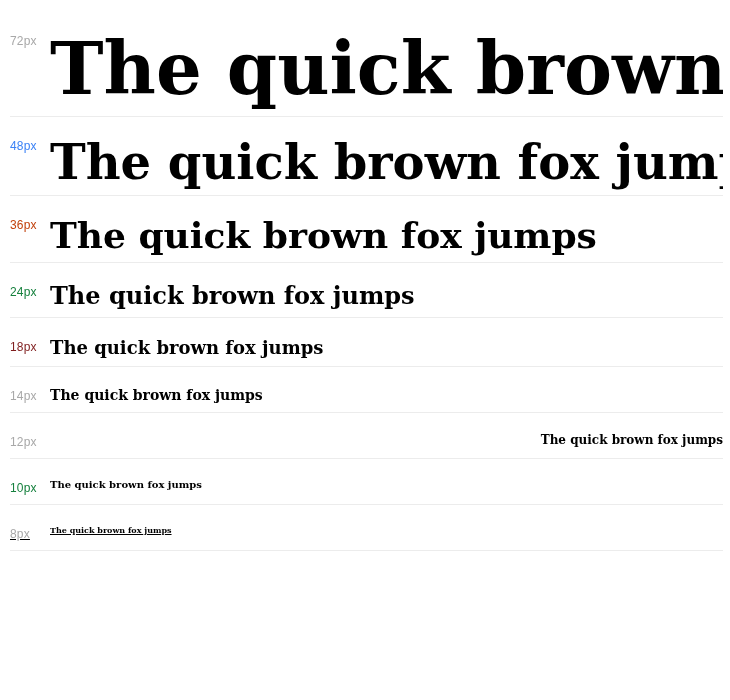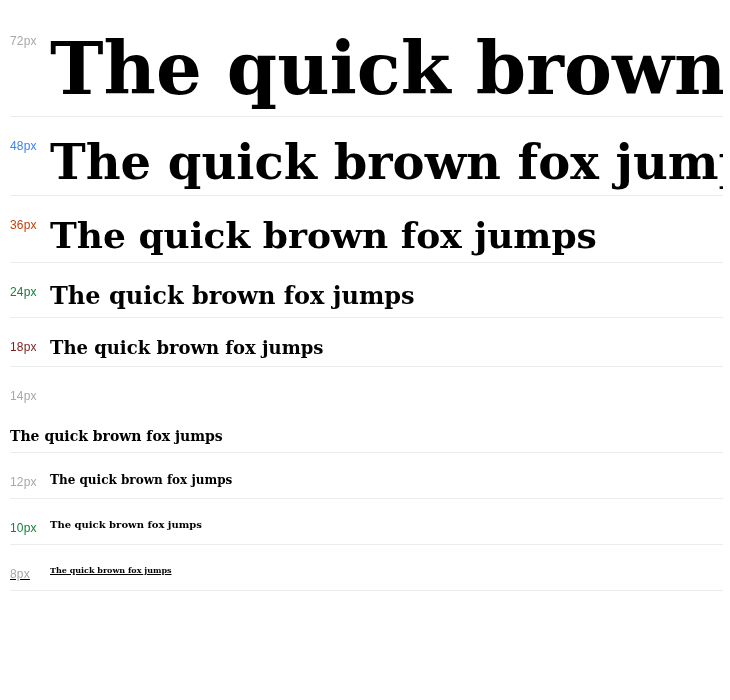--- a/index.html
+++ b/index.html
@@ -61,25 +61,25 @@
       <span class="row-sample" style="font-size: 36px; color: rgb(0, 0, 0);">The quick brown fox jumps</span>
     </div>
     <div class="row" style="border-bottom-color: rgb(236, 236, 236);">
       <span class="row-label" style="color: #15803d;">24px</span>
       <span class="row-sample" style="font-size: 24px; color: rgb(0, 0, 0);">The quick brown fox jumps</span>
     </div>
     <div class="row" style="border-bottom-color: rgb(236, 236, 236);">
       <span class="row-label" style="color: #7f1d1d;">18px</span>
       <span class="row-sample" style="font-size: 18px; color: rgb(0, 0, 0);">The quick brown fox jumps</span>
     </div>
-    <div class="row" style="border-bottom-color: rgb(236, 236, 236); flex-direction: column;">
+    <div class="row" style="border-bottom-color: rgb(236, 236, 236);">
       <span class="row-label" style="color: rgb(168, 168, 168);">14px</span>
       <span class="row-sample" style="font-size: 14px; color: rgb(0, 0, 0);">The quick brown fox jumps</span>
     </div>
-    <div class="row" style="border-bottom-color: rgb(236, 236, 236);">
+    <div class="row" style="border-bottom-color: rgb(236, 236, 236); justify-content: space-between;">
       <span class="row-label" style="color: rgb(168, 168, 168);">12px</span>
       <span class="row-sample" style="font-size: 12px; color: rgb(0, 0, 0);">The quick brown fox jumps</span>
     </div>
     <div class="row" style="border-bottom-color: rgb(236, 236, 236);">
       <span class="row-label" style="color: #15803d;">10px</span>
       <span class="row-sample" style="font-size: 10px; color: rgb(0, 0, 0);">The quick brown fox jumps</span>
     </div>
     <div class="row" style="border-bottom-color: rgb(236, 236, 236); text-decoration: underline;">
       <span class="row-label" style="color: rgb(168, 168, 168);">8px</span>
       <span class="row-sample" style="font-size: 8px; color: rgb(0, 0, 0);">The quick brown fox jumps</span>

